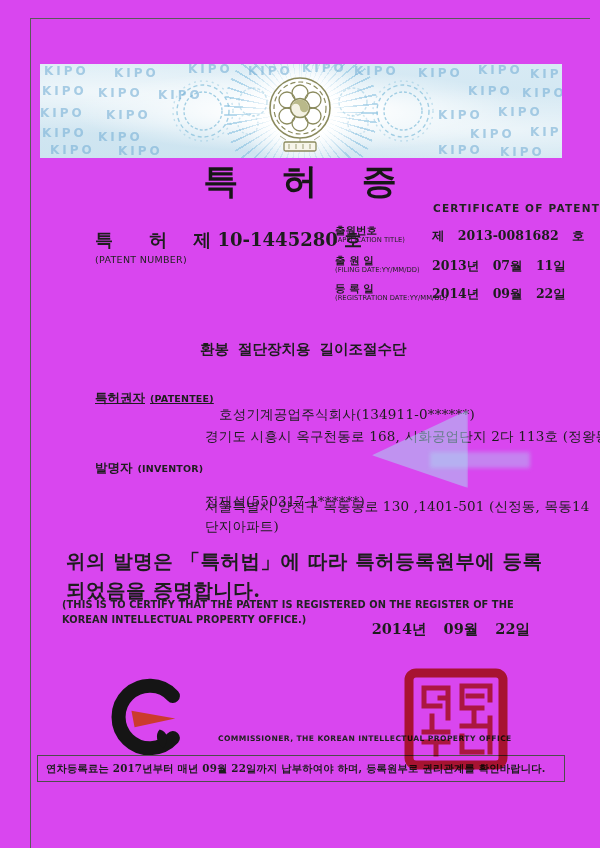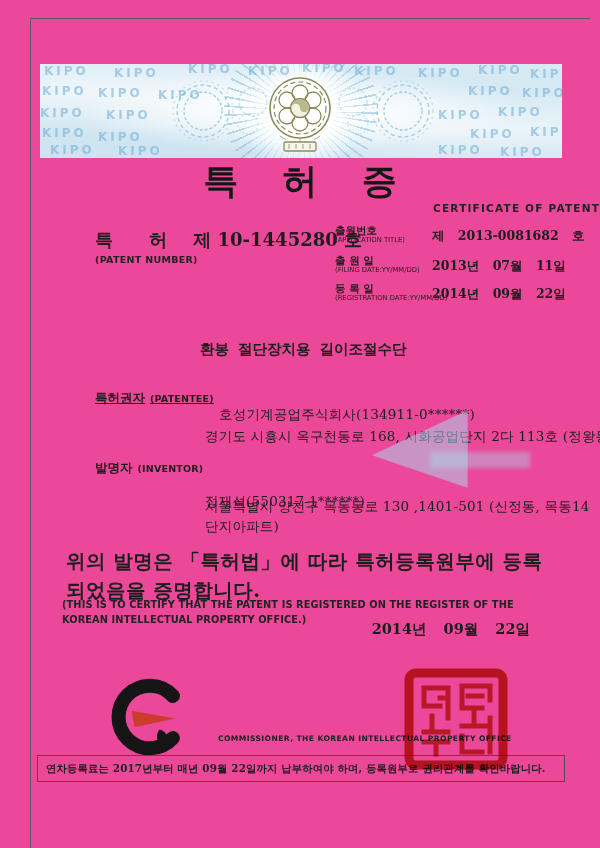--- a/index.html
+++ b/index.html
@@ -1,18 +1,18 @@
 <!DOCTYPE html>
 <html><head>
 <meta charset="utf-8">
 <style>
   html,body{margin:0;padding:0;background:#e8e8e8;}
   .page{
     position:relative; width:600px; height:848px; margin:0 auto;
-    background:#ec4899; overflow:hidden;
+    background:#d946ef; overflow:hidden;
     font-family:"DejaVu Serif","Liberation Serif",serif;
     color:#1d1d1d;
   }
   .abs{position:absolute;}
   
   .frame-top{left:30px;top:18px;width:560px;height:1px;background:#5a5a5a;}
   .frame-left{left:30px;top:18px;width:1px;height:830px;background:#5a5a5a;}
   
   .banner{
     left:40px; top:64px; width:522px; height:94px;
@@ -47,21 +47,21 @@
   .title-en{
     left:0; top:202px; width:100%; text-align:right;
     font-family:"DejaVu Sans","Liberation Sans",sans-serif;
     font-size:10.5px; font-weight:bold; letter-spacing:1.2px; color:#222;
   }
   
   .patno-row{left:95px; top:228px; font-size:18px; font-weight:bold; white-space:nowrap;}
   .patno-label{word-spacing:30px; margin-right:26px;}
   .patno-en{
     left:95px; top:254px; font-family:"DejaVu Sans","Liberation Sans",sans-serif;
-    font-size:9.5px; font-weight:bold; color:#222; letter-spacing:.3px;
+    font-size:9.5px; font-weight:normal; color:#222; letter-spacing:.3px;
   }
   
   .meta-label-ko{font-size:10.5px; font-weight:bold; line-height:1.05;}
   .meta-label-en{font-family:"DejaVu Sans","Liberation Sans",sans-serif; font-size:6.8px; color:#222; letter-spacing:0;}
   .meta-value{font-size:12.5px; font-weight:bold; word-spacing:9px; white-space:nowrap;}
   
   .sec-label{font-size:12.5px; font-weight:bold; white-space:nowrap;}
   .sec-label .en{font-family:"DejaVu Sans","Liberation Sans",sans-serif; font-size:9.5px; font-weight:bold; margin-left:5px; letter-spacing:.2px;}
   .invention-value{left:200px; top:340px; font-size:14.5px; font-weight:bold; word-spacing:4px;}
   .body-line{font-size:13.5px; font-weight:500; letter-spacing:.2px;}

